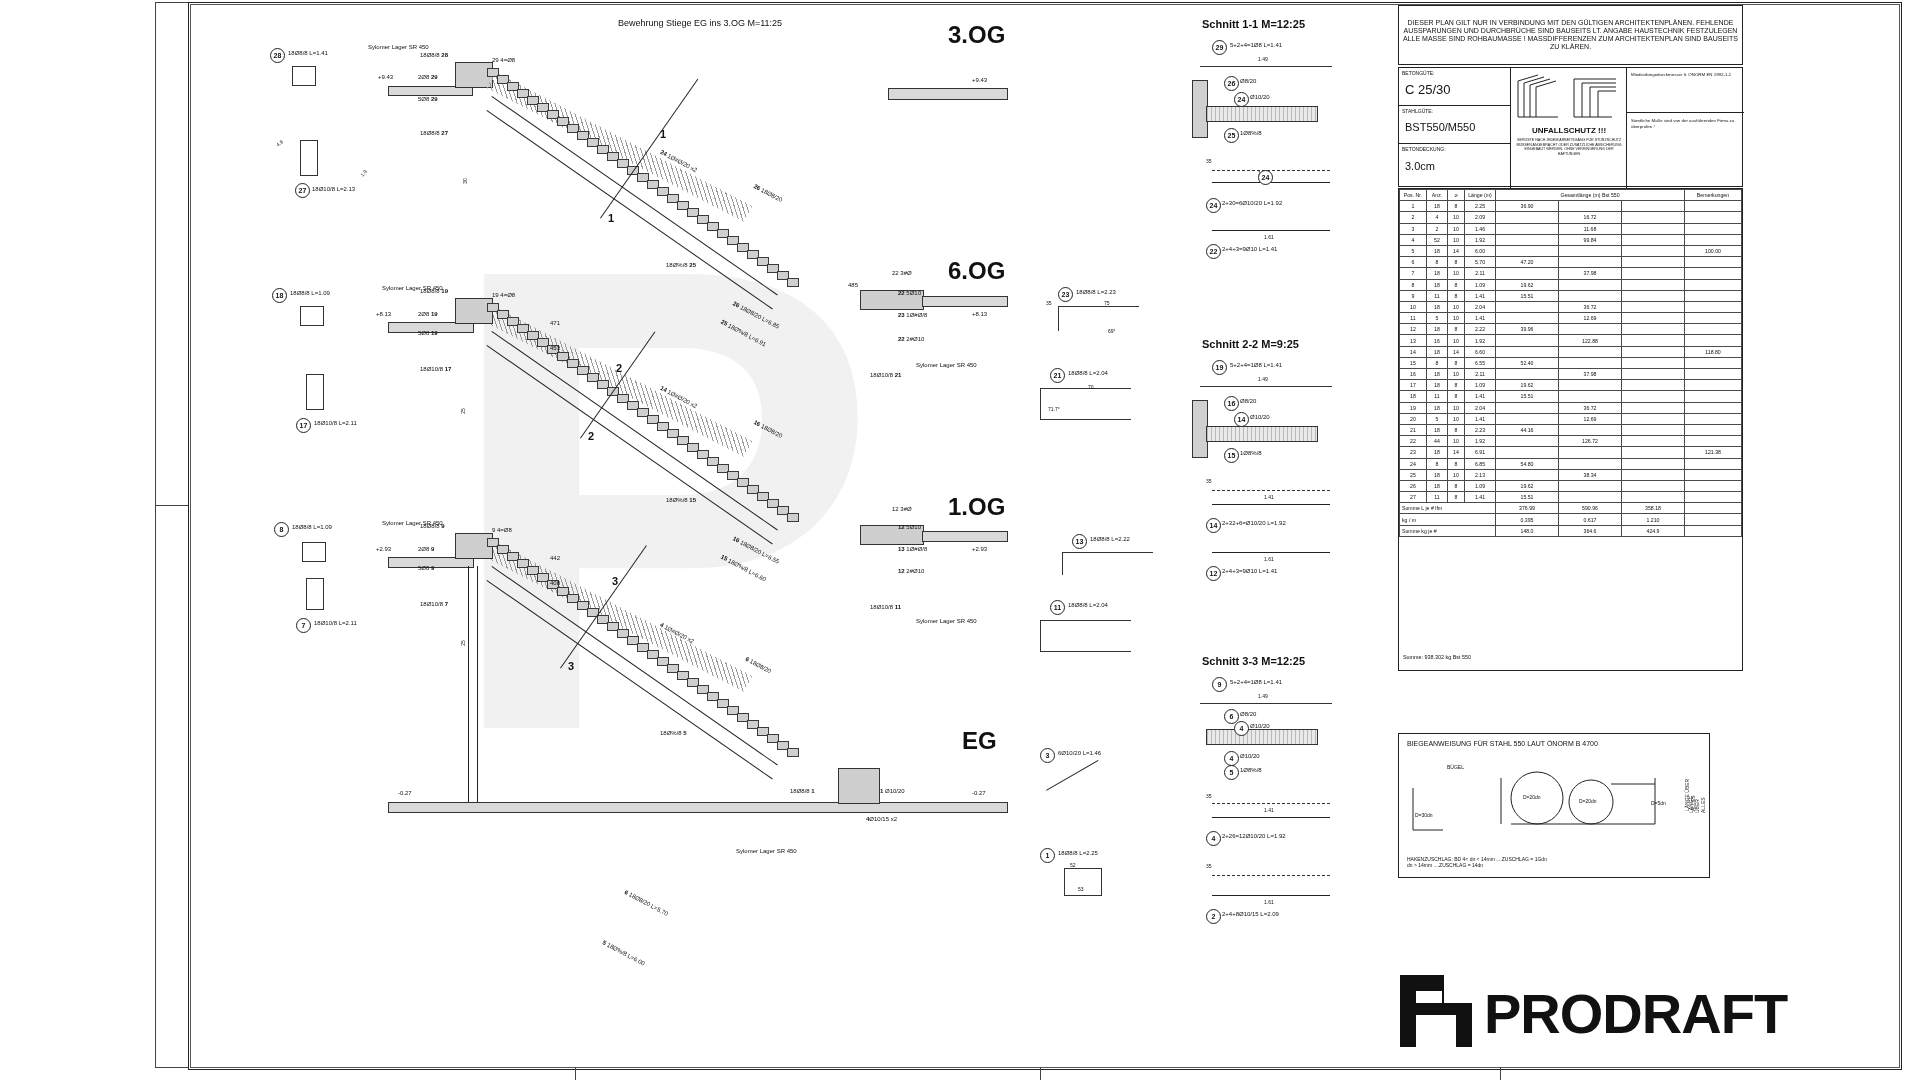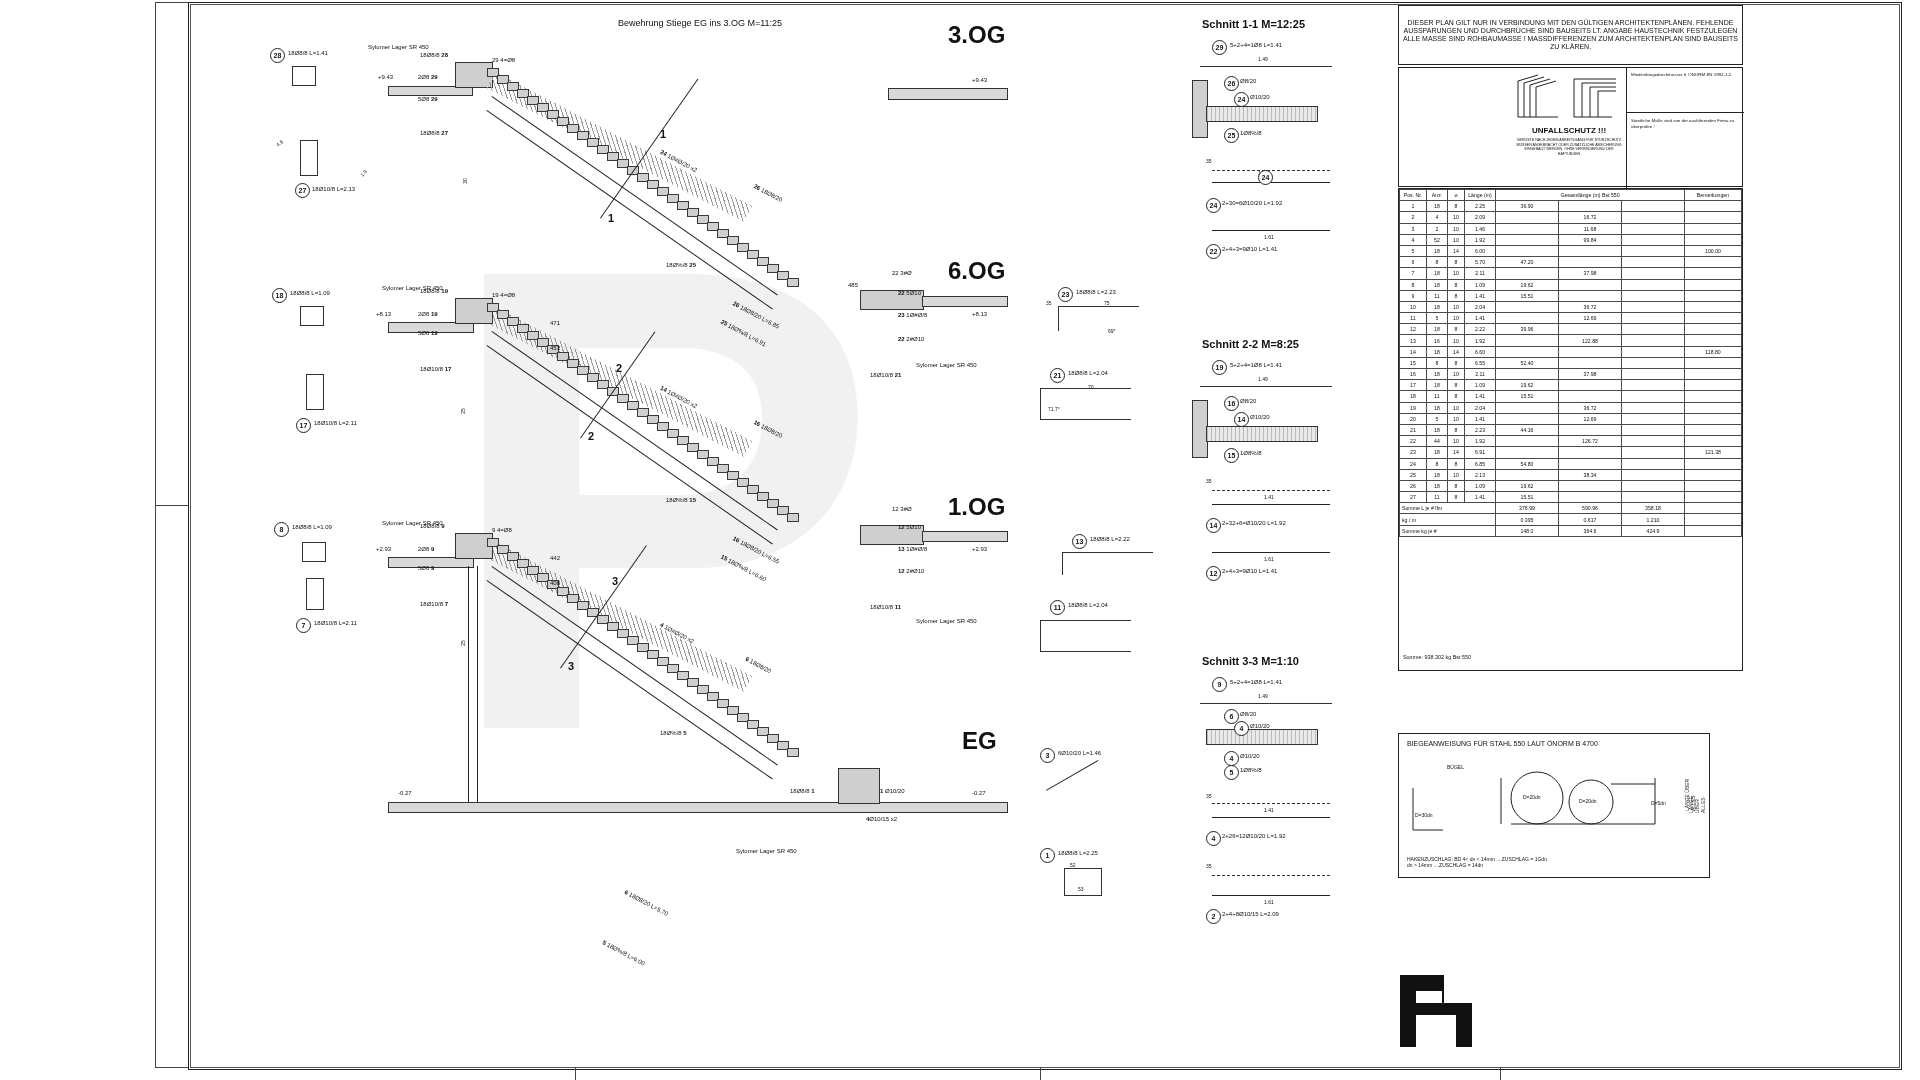--- a/index.html
+++ b/index.html
@@ -342,20 +342,34 @@
   <div class="abs tiny" style="left:1104px;top:300px;">75</div>
   <div class="abs tiny" style="left:1108px;top:328px;">69°</div>
   <div class="abs tiny" style="left:1048px;top:406px;">71.7°</div>
   <div class="abs tiny" style="left:1078px;top:886px;">53</div>
   <div class="abs tiny" style="left:1070px;top:862px;">52</div>
 
   <div class="notes t7 ctr">DIESER PLAN GILT NUR IN VERBINDUNG MIT DEN GÜLTIGEN ARCHITEKTENPLÄNEN. FEHLENDE AUSSPARUNGEN UND DURCHBRÜCHE SIND BAUSEITS LT. ANGABE HAUSTECHNIK FESTZULEGEN ALLE MASSE SIND ROHBAUMASSE ! MASSDIFFERENZEN ZUM ARCHITEKTENPLAN SIND BAUSEITS ZU KLÄREN.</div>
 
   <div class="tb">
 
+    <div class="abs" style="left:0;top:0;width:112px;height:120px;border-right:1px solid #222;box-sizing:border-box;">
+      <div class="abs" style="left:0;top:0;width:112px;height:38px;border-bottom:1px solid #222;box-sizing:border-box;">
+        <div class="abs tiny" style="left:3px;top:2px;">BETONGÜTE:</div>
+        <div class="abs t13" style="left:6px;top:15px;">C 25/30</div>
+      </div>
+      <div class="abs" style="left:0;top:38px;width:112px;height:38px;border-bottom:1px solid #222;box-sizing:border-box;">
+        <div class="abs tiny" style="left:3px;top:2px;">STAHLGÜTE:</div>
+        <div class="abs t11" style="left:6px;top:15px;">BST550/M550</div>
+      </div>
+      <div class="abs" style="left:0;top:76px;width:112px;height:44px;box-sizing:border-box;">
+        <div class="abs tiny" style="left:3px;top:2px;">BETONDECKUNG:</div>
+        <div class="abs t11" style="left:6px;top:16px;">3.0cm</div>
+      </div>
+    </div>
 
     <div class="abs" style="left:112px;top:0;width:116px;height:120px;border-right:1px solid #222;box-sizing:border-box;">
       <svg width="114" height="52" viewBox="0 0 114 52" style="position:absolute;left:1px;top:3px;">
         <g stroke="#222" stroke-width="1" fill="none">
           <path d="M6 46 L6 10 L26 4"></path>
             <path d="M12 46 L12 12 L32 6"></path>
           <path d="M18 46 L18 14 L38 8"></path>
             <path d="M24 46 L24 16 L44 10"></path>
           <path d="M6 46 L46 46"></path>
           <path d="M62 46 L62 8 L104 8"></path>
@@ -707,21 +721,21 @@
     <div class="circ circ9" style="left:68px;top:152px;">24</div>
     <div class="circ circ9" style="left:16px;top:180px;">24</div>
     <div class="abs t6" style="left:32px;top:182px;">2+30=6Ø10/20 L=1.92</div>
     <div class="ln" style="left:22px;top:212px;width:118px;"></div>
     <div class="abs tiny" style="left:74px;top:216px;">1.61</div>
     <div class="circ circ9" style="left:16px;top:226px;">22</div>
     <div class="abs t6" style="left:32px;top:228px;">2+4+3=9Ø10 L=1.41</div>
   </div>
 
   <div class="abs" style="left:1190px;top:338px;width:190px;height:270px;">
-    <div class="sec-title" style="left:12px;top:0;">Schnitt 2-2  M=8:25</div>
+    <div class="sec-title" style="left:12px;top:0;">Schnitt 2-2  M=9:25</div>
     <div class="circ circ9" style="left:22px;top:22px;">19</div>
     <div class="abs t6" style="left:40px;top:24px;">5+2+4=1Ø8 L=1.41</div>
     <div class="dimline" style="left:10px;top:48px;width:132px;"></div>
     <div class="seccol" style="left:2px;top:62px;width:14px;height:56px;"></div>
     <div class="gray" style="left:16px;top:88px;width:110px;height:14px;background:
       repeating-linear-gradient(90deg,#b9b9b9 0 1px,#e9e9e9 1px 4px);"></div>
     <div class="circ circ9" style="left:34px;top:58px;">16</div>
     <div class="abs t6" style="left:50px;top:60px;">Ø8/20</div>
     <div class="circ circ9" style="left:44px;top:74px;">14</div>
     <div class="abs t6" style="left:60px;top:76px;">Ø10/20</div>
@@ -734,21 +748,21 @@
     <div class="ln" style="left:22px;top:166px;width:118px;"></div>
     <div class="circ circ9" style="left:16px;top:180px;">14</div>
     <div class="abs t6" style="left:32px;top:182px;">2+32+6=Ø10/20 L=1.92</div>
     <div class="ln" style="left:22px;top:214px;width:118px;"></div>
     <div class="abs tiny" style="left:74px;top:218px;">1.61</div>
     <div class="circ circ9" style="left:16px;top:228px;">12</div>
     <div class="abs t6" style="left:32px;top:230px;">2+4+3=9Ø10 L=1.41</div>
   </div>
 
   <div class="abs" style="left:1190px;top:655px;width:190px;height:320px;">
-    <div class="sec-title" style="left:12px;top:0;">Schnitt 3-3  M=1:10</div>
+    <div class="sec-title" style="left:12px;top:0;">Schnitt 3-3  M=12:25</div>
     <div class="circ circ9" style="left:22px;top:22px;">9</div>
     <div class="abs t6" style="left:40px;top:24px;">5+2+4=1Ø8 L=1.41</div>
     <div class="dimline" style="left:10px;top:48px;width:132px;"></div>
     <div class="abs tiny" style="left:68px;top:38px;">1.49</div>
     <div class="gray" style="left:16px;top:74px;width:110px;height:14px;background:
       repeating-linear-gradient(90deg,#b9b9b9 0 1px,#e9e9e9 1px 4px);"></div>
     <div class="circ circ9" style="left:34px;top:54px;">6</div>
     <div class="abs t6" style="left:50px;top:56px;">Ø8/20</div>
     <div class="circ circ9" style="left:44px;top:66px;">4</div>
     <div class="abs t6" style="left:60px;top:68px;">Ø10/20</div>
@@ -792,15 +806,16 @@
     <div class="abs tiny" style="left:252px;top:66px;">D=5dn</div>
     <div class="abs tiny" style="left:8px;top:122px;width:296px;white-space:pre-line;">HAKENZUSCHLAG:  BD  4&lt; dn &lt; 14mm ....ZUSCHLAG = 1Gdn
                       dn &gt; 14mm ....ZUSCHLAG = 14dn</div>
   </div>
 
   <div class="logo">
     <div class="logoMark"></div>
     <div class="logoCut" style="left:16px;top:16px;width:26px;height:12px;"></div>
     <div class="logoCut" style="left:16px;top:40px;width:40px;height:32px;"></div>
     <div class="logoCut" style="left:44px;top:0px;width:28px;height:28px;"></div>
+    <div class="logoText">PRODRAFT</div>
   </div>
 
 </div>
 
 </body></html>

